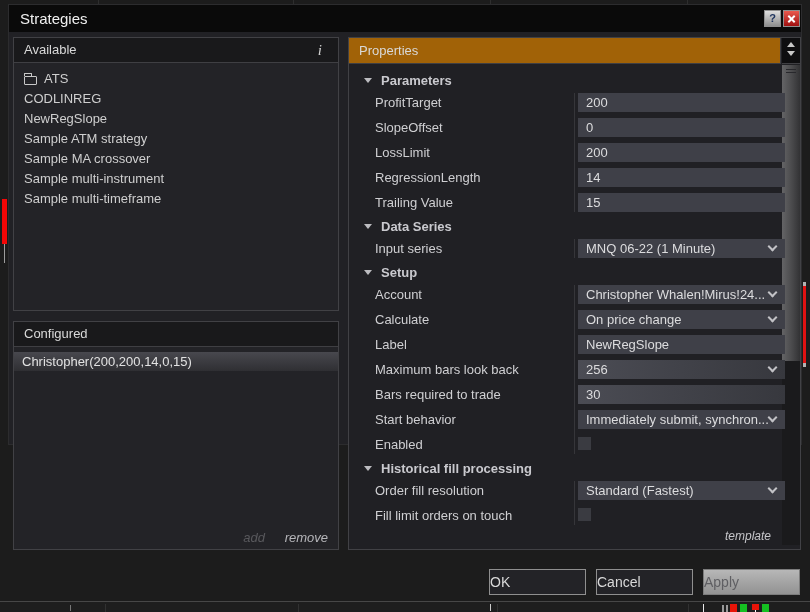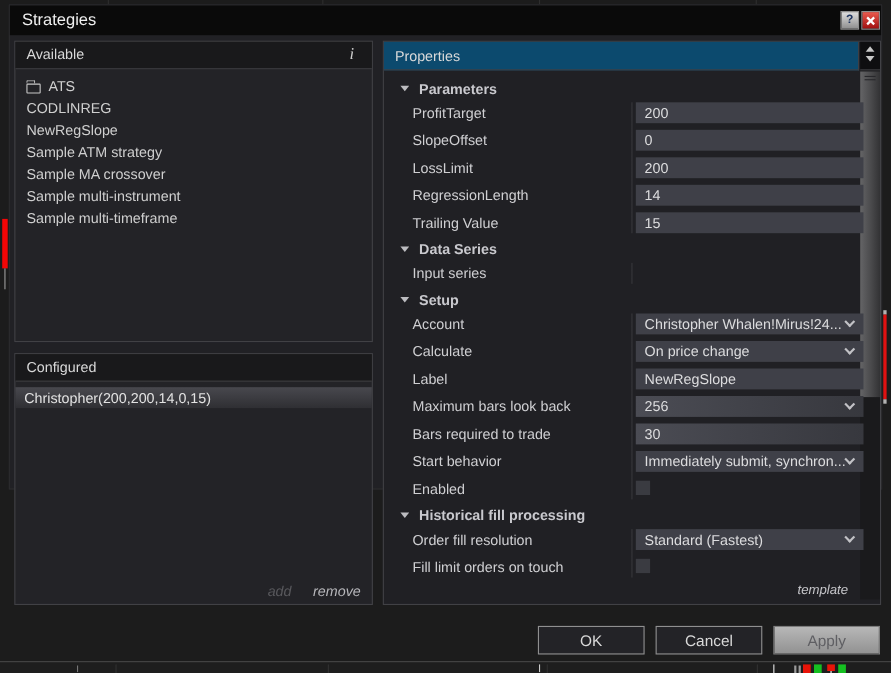--- a/index.html
+++ b/index.html
@@ -39,21 +39,21 @@
   
   #configured-panel { left:4px; top:316px; width:326px; height:229px; }
   #configured-list { padding-top:5px; }
   .cfg-item { height:19px; line-height:19px; padding-left:8px; font-size:13px; color:#e2e2e2; background:linear-gradient(#48484e,#2f2f33); }
   #cfg-actions { position:absolute; right:10px; bottom:4px; font-size:13px; font-style:italic; }
   #add-link { color:#58585c; margin-right:16px; }
   #remove-link { color:#b6b6ba; }
 
   
   #props-panel { left:339px; top:32px; width:453px; height:513px; background:#202024; }
-  #props-header { position:absolute; left:0; top:0; width:432px; height:26px; background:#0c4a6e; border-bottom:1px solid #3f3f43; border-right:1px solid #3f3f43; line-height:25px; padding-left:10px; font-size:13px; color:#d9d9d9; }
+  #props-header { position:absolute; left:0; top:0; width:432px; height:26px; background:#a16207; border-bottom:1px solid #3f3f43; border-right:1px solid #3f3f43; line-height:25px; padding-left:10px; font-size:13px; color:#d9d9d9; }
   #scroll-btns { position:absolute; left:433px; top:0; width:18px; height:26px; background:#0e0e10; border-bottom:1px solid #3f3f43; }
   .arr { width:0; height:0; margin:4px auto 0; border-left:4px solid transparent; border-right:4px solid transparent; }
   .arr.up { border-bottom:5px solid #c8c8c8; }
   .arr.down { border-top:5px solid #c8c8c8; margin-top:4px; }
   #scroll-track { position:absolute; left:433px; top:27px; width:18px; height:480px; background:#1a1a1c; }
   #scroll-thumb { position:absolute; left:0; top:0; width:18px; height:296px; background:linear-gradient(to right,#646466,#4a4a4c 55%,#323234); }
   .grip { width:10px; height:1px; background:#28282c; margin:0 auto; }
   .grip.g1 { margin-top:4px; } .grip.g2 { margin-top:2px; }
 
   #props-viewport { position:absolute; left:8px; top:27px; width:432px; height:462px; overflow:hidden; padding-top:6px; }
@@ -66,21 +66,21 @@
   .prop-label { width:217px; flex:none; padding-left:18px; font-size:13px; color:#cfcfd2; line-height:19px; white-space:nowrap; overflow:hidden; }
   .prop-value { flex:1; padding:0 4px; }
   .field { position:relative; height:19px; background:#3f4048; line-height:19px; padding-left:8px; font-size:13px; color:#dcdcde; white-space:nowrap; overflow:hidden; }
   .field.grad { background:linear-gradient(to right,#4b4c54,#37383e); }
   .chev { position:absolute; right:9px; top:4px; width:7px; height:7px; border-left:2px solid #c2c2c6; border-bottom:2px solid #c2c2c6; transform:rotate(-45deg); }
   .checkbox { width:13px; height:13px; background:#3a3b41; margin-top:2px; }
   #props-footer { position:absolute; left:0; top:489px; width:432px; height:20px; }
   #template-link { position:absolute; right:10px; top:2px; font-size:12px; font-style:italic; color:#c6c6ca; }
 
   
-  .btn { position:absolute; top:564px; width:97px; height:26px; background:#232327; border:1px solid #8f8f8f; color:#d9d9d9; font-size:14px; text-align:center; line-height:24px; }
+  .btn { position:absolute; top:564px; width:97px; height:26px; background:#232327; border:1px solid #8f8f8f; color:#d9d9d9; font-size:14px; text-align:left; line-height:24px; }
   #ok-btn { left:480px; } #cancel-btn { left:587px; }
   #apply-btn { left:694px; background:linear-gradient(#b7b7b7,#929292); color:#5f5f63; border:1px solid #7c7c7c; }
 </style>
 </head>
 <body>
 
 <div class="bg-sep-top" style="left:98px"></div>
 <div class="bg-sep-top" style="left:293px"></div>
 <div class="bg-sep-top" style="left:490px"></div>
 <div class="bg-sep-top" style="left:687px"></div>
@@ -218,20 +218,23 @@
             </div>
           </div>
           <div class="section">
             <div class="sec-header">
               <span class="tri"></span>
               <span class="sec-title">Data Series</span>
             </div>
             <div class="rows">
               <div class="prop-row">
                 <div class="prop-label">Input series</div>
+                <div class="prop-value">
+                  <div class="field dropdown"><span class="field-text">MNQ 06-22 (1 Minute)</span><span class="chev"></span></div>
+                </div>
               </div>
             </div>
           </div>
           <div class="section">
             <div class="sec-header">
               <span class="tri"></span>
               <span class="sec-title">Setup</span>
             </div>
             <div class="rows">
               <div class="prop-row">

